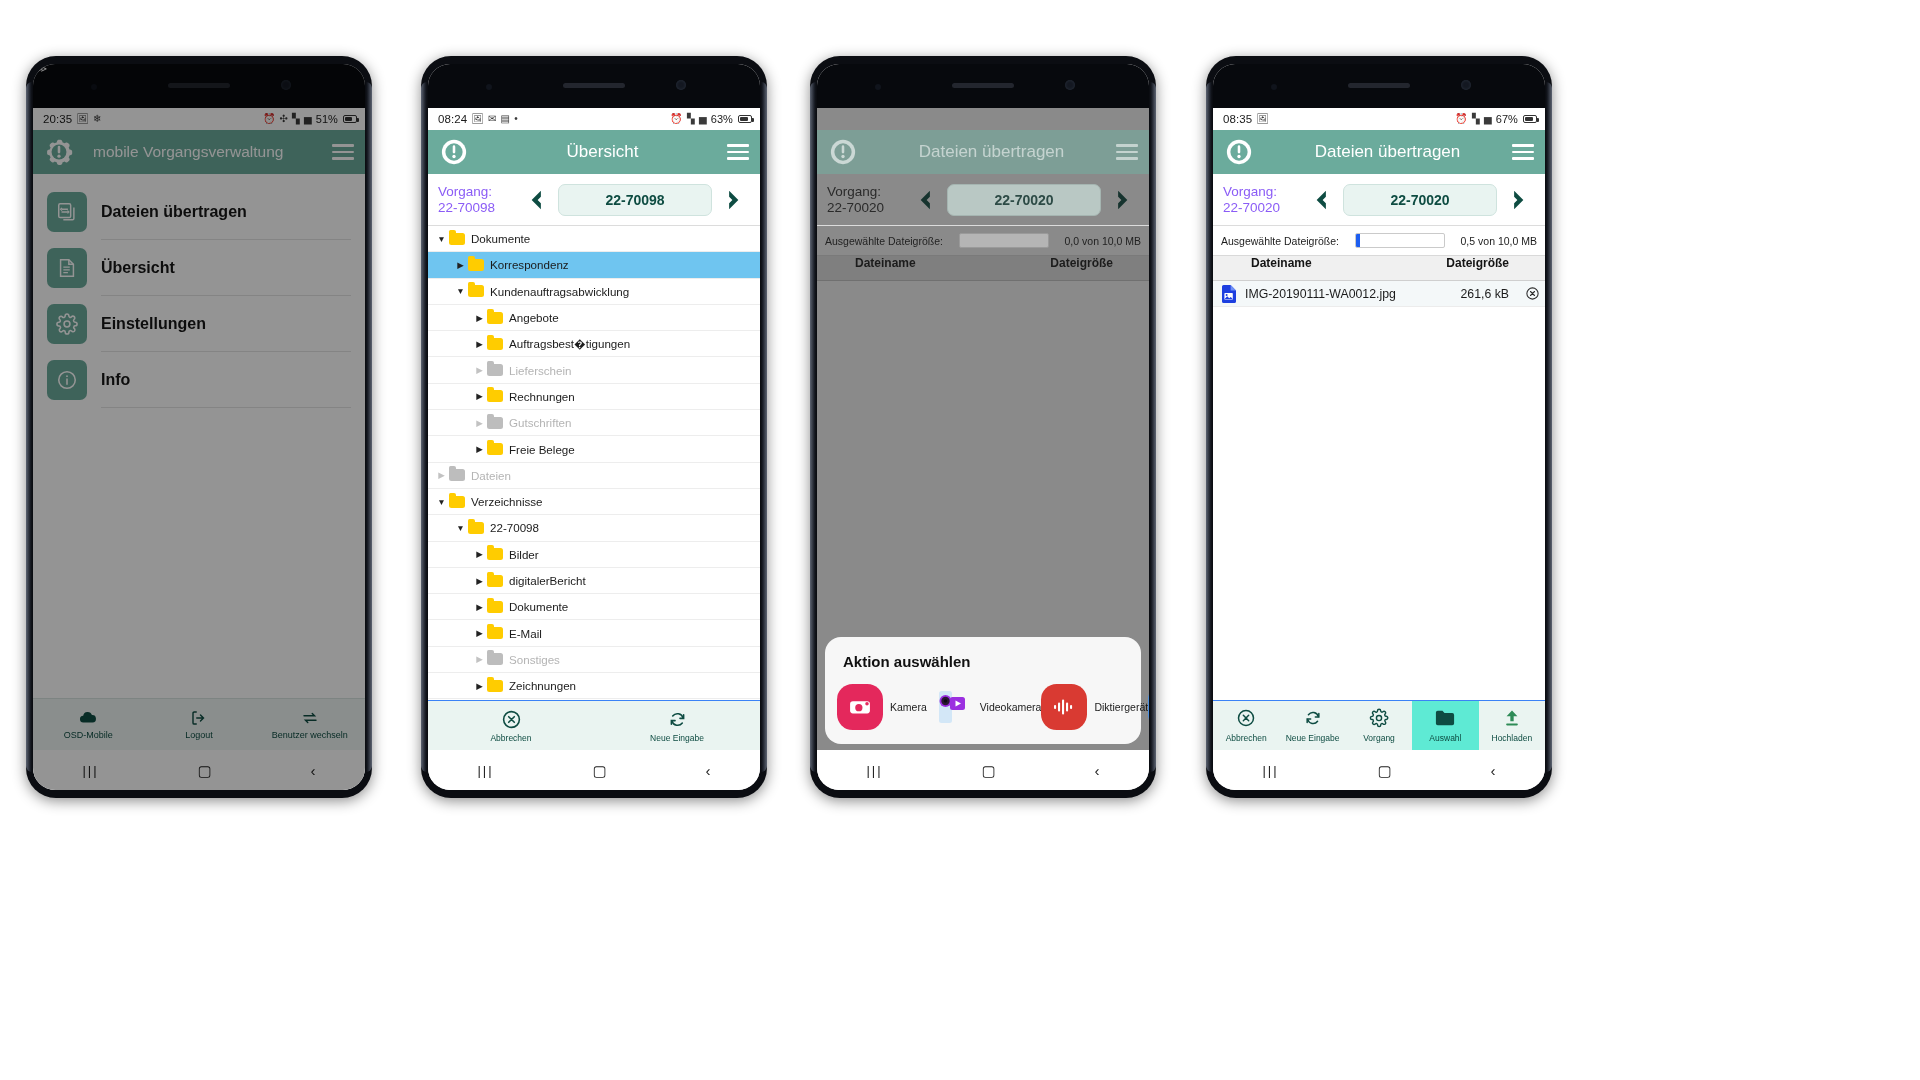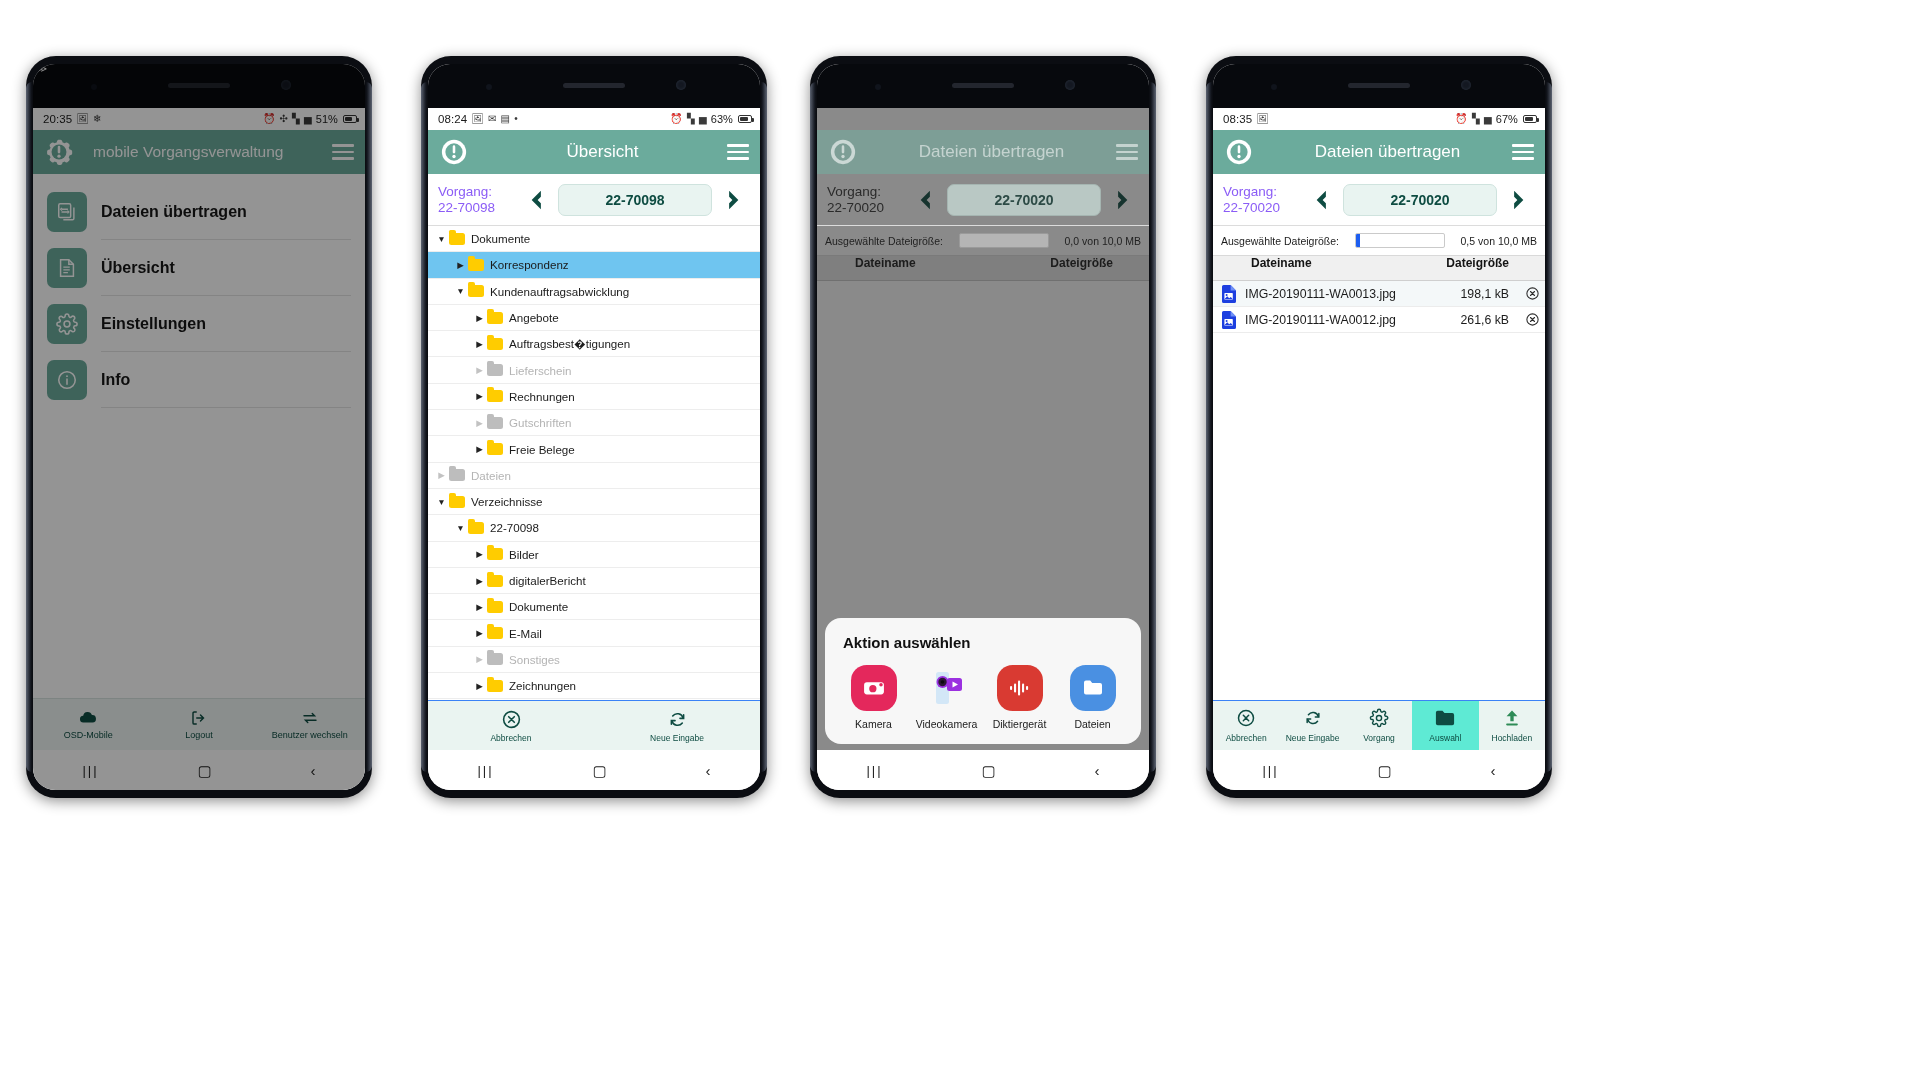--- a/index.html
+++ b/index.html
@@ -209,21 +209,21 @@
     position: absolute; inset: 0; background: rgba(0,0,0,.42); z-index: 5;
   }
   .sheet {
     position: absolute; left: 8px; right: 8px; bottom: 46px; z-index: 6;
     background: #f7f7f7; border-radius: 16px; padding: 16px 0 14px;
   }
   .sheet-title {
     font-size: 15px; font-weight: bold; color: #111; padding: 0 18px 14px;
   }
   .sheet-apps { display: flex; align-items: flex-start; padding: 0 12px; }
-  .app { flex: 1; display: flex; flex-direction: column; align-items: center; gap: 7px; }
+  .app { flex: 1; display: flex; align-items: center; gap: 7px; }
   .app-ico { width: 46px; height: 46px; border-radius: 14px; display:flex; align-items:center; justify-content:center; }
   .app-lbl { font-size: 10.5px; color: #1b1b1b; }
   .squircle { border-radius: 34%; }
   .gray-bg { background: #8a8a8a !important; }
   .gray-appbar { background: #7d9e96 !important; }
   .gray-appbar .appbar-title, .gray-appbar .hamburger span { opacity: .55; }
 </style>
 </head>
 <body>
 
@@ -705,39 +705,20 @@
         <span class="amt">0,5 von 10,0 MB</span>
       </div>
 
       <div class="thead">
         <div class="c1">Dateiname</div>
         <div class="c2">Dateigröße</div>
         <div class="c3"></div>
       </div>
 
       <div class="flist">
-          <div class="frow">
-            <span class="ficon">
-              <svg width="16" height="18" viewBox="0 0 16 18">
-                <path fill="#1d3fe0" d="M1 1.6A1.6 1.6 0 0 1 2.6 0h7L15 5.4v11A1.6 1.6 0 0 1 13.4 18H2.6A1.6 1.6 0 0 1 1 16.4z"></path>
-                <path fill="#6f90f5" d="M9.6 0 15 5.4h-5.4z"></path>
-                <rect x="3.4" y="8" width="8.4" height="6.6" rx=".7" fill="#fff"></rect>
-                <circle cx="5.6" cy="10.1" r="1" fill="#1d3fe0"></circle>
-                <path d="M3.6 13.9l2.6-2.6 2 2 1.6-1.4 1.8 2z" fill="#1d3fe0"></path>
-              </svg>
-            </span>
-            <span class="fname">IMG-20190111-WA0013.jpg</span>
-            <span class="fsize">198,1 kB</span>
-            <span class="fdel">
-              <svg width="15" height="15" viewBox="0 0 24 24" fill="none" stroke="#2b2b2b" stroke-width="1.7">
-                <circle cx="12" cy="12" r="9"></circle>
-                <path d="M8.8 8.8l6.4 6.4M15.2 8.8l-6.4 6.4" stroke-linecap="round"></path>
-              </svg>
-            </span>
-          </div>
           <div class="frow">
             <span class="ficon">
               <svg width="16" height="18" viewBox="0 0 16 18">
                 <path fill="#1d3fe0" d="M1 1.6A1.6 1.6 0 0 1 2.6 0h7L15 5.4v11A1.6 1.6 0 0 1 13.4 18H2.6A1.6 1.6 0 0 1 1 16.4z"></path>
                 <path fill="#6f90f5" d="M9.6 0 15 5.4h-5.4z"></path>
                 <rect x="3.4" y="8" width="8.4" height="6.6" rx=".7" fill="#fff"></rect>
                 <circle cx="5.6" cy="10.1" r="1" fill="#1d3fe0"></circle>
                 <path d="M3.6 13.9l2.6-2.6 2 2 1.6-1.4 1.8 2z" fill="#1d3fe0"></path>
               </svg>
             </span>

